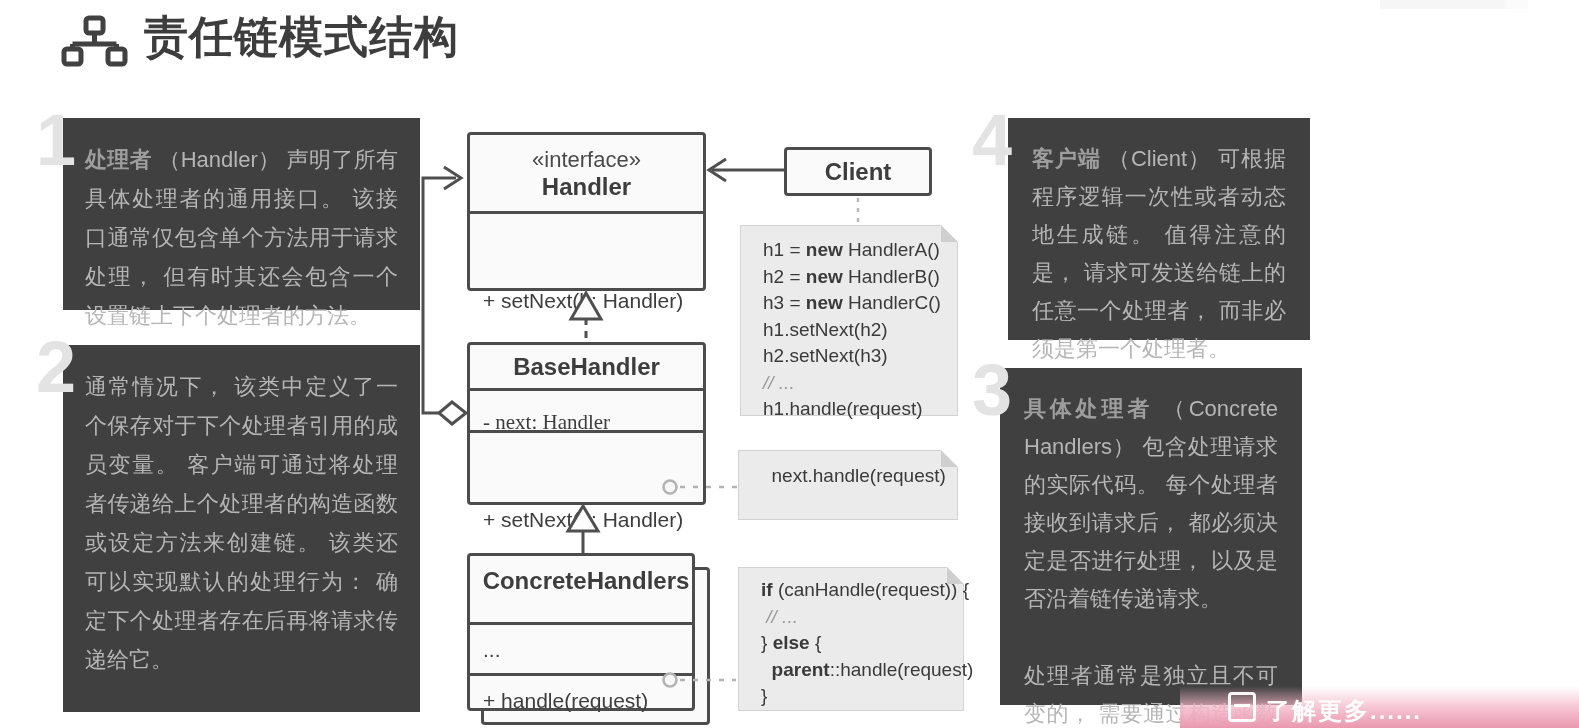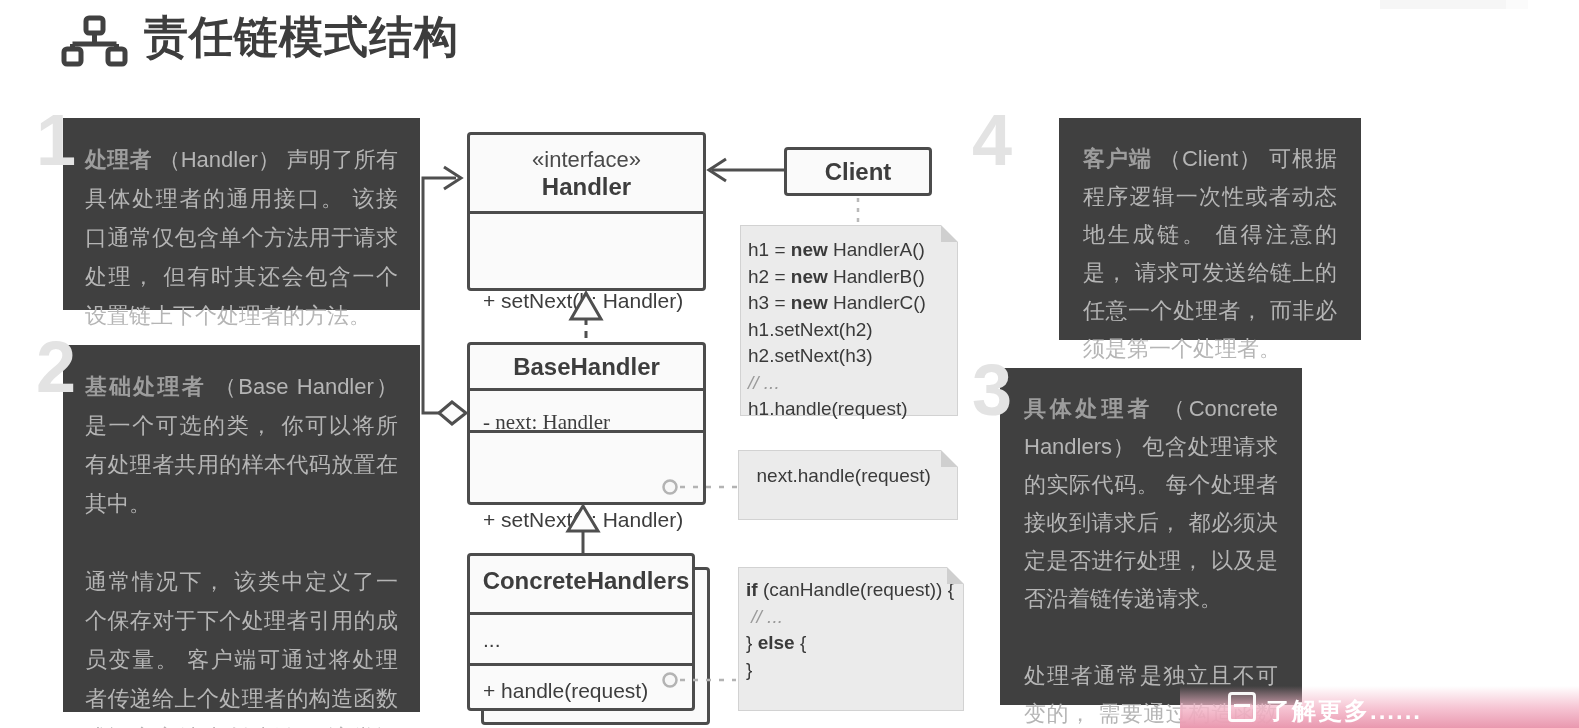--- a/index.html
+++ b/index.html
@@ -16,47 +16,47 @@
 
   
   .step-num{position:absolute;font-size:72px;font-weight:700;color:#e3e3e3;line-height:1;z-index:3;}
   .step-panel{position:absolute;background:#404040;box-sizing:border-box;color:#b5b5b5;
               font-size:22px;line-height:39px;text-align:justify;z-index:2;}
   .step-panel p{margin:0 0 39px 0;}
   .step-panel p:last-child{margin-bottom:0;}
   .term{font-weight:700;color:#9d9d9d;}
   .sp1{left:63px;top:118px;width:357px;height:192px;padding:22px 22px 0 22px;}
   .sp2{left:63px;top:345px;width:357px;height:367px;padding:22px 22px 0 22px;}
-  .sp4{left:1059px;top:118px;width:302px;height:222px;padding:22px 24px 0 24px;line-height:38px;}
+  .sp4{left:1008px;top:118px;width:302px;height:222px;padding:22px 24px 0 24px;line-height:38px;}
   .sp3{left:1000px;top:368px;width:302px;height:337px;padding:22px 24px 0 24px;line-height:38px;}
 
   
   .uml{position:absolute;background:#fafafa;border:3px solid #4c4c4c;border-radius:4px;
        box-sizing:border-box;z-index:2;color:#3d3d3d;}
   .cmp{box-sizing:border-box;}
   .cmp + .cmp{border-top:3px solid #4c4c4c;}
   .uml-title{font-weight:700;font-size:24px;text-align:center;}
   .stereotype{font-weight:400;font-size:22px;color:#4a4a4a;}
   .members{font-size:21px;padding:9px 0 0 13px;line-height:31px;white-space:pre;}
   .b-handler{left:467px;top:132px;width:239px;height:159px;}
   .b-handler .c1{height:76px;padding-top:12px;}
   .b-base{left:467px;top:342px;width:239px;height:163px;}
   .b-base .c1{height:43px;line-height:43px;}
   .b-base .c2{height:42px;}
   .b-base .c2 .members{padding-top:16px;font-family:Liberation Serif, serif;}
   .italic{}
   .b-concrete{left:467px;top:553px;width:228px;height:158px;z-index:2;}
-  .b-concrete .c1{height:56px;line-height:50px;padding-left:10px;}
+  .b-concrete .c1{height:66px;line-height:50px;padding-left:10px;}
   .b-concrete .c2{height:51px;}
   .b-concrete-back{left:481px;top:567px;width:229px;height:158px;z-index:1;}
   .b-client{left:784px;top:147px;width:148px;height:49px;line-height:44px;text-align:center;}
 
   
   .note{position:absolute;background:#ebebeb;border:1px solid #d2d2d2;z-index:2;
-        font-size:19px;color:#3a3a3a;box-sizing:border-box;padding:11px 0 0 7px;}
+        font-size:19px;color:#3a3a3a;box-sizing:border-box;padding:11px 0 0 22px;}
   .code-line{white-space:pre;line-height:26.5px;}
   .cb{font-weight:700;}
   .cmt{color:#9a9a9a;font-style:italic;}
   .fold{position:absolute;top:-1px;right:-1px;width:0;height:0;
         border-top:17px solid #fff;border-left:17px solid #cfcfcf;}
   .n1{left:740px;top:225px;width:218px;height:191px;}
   .n2{left:738px;top:450px;width:220px;height:70px;padding-top:12px;}
   .n3{left:738px;top:567px;width:226px;height:144px;padding-top:9px;}
 
   
@@ -93,22 +93,20 @@
   <div class="strip2"></div>
 
   <div class="step-num" style="left:36px;top:104px;">1</div>
   <div class="step-panel sp1">
     <p><span class="term">处理者</span>
        <span>（Handler） 声明了所有具体处理者的通用接口。 该接口通常仅包含单个方法用于请求处理， 但有时其还会包含一个设置链上下个处理者的方法。</span></p>
   </div>
 
   <div class="step-num" style="left:36px;top:331px;">2</div>
   <div class="step-panel sp2">
-    <p><span class="term">基础处理者</span>
-       <span>（Base Handler） 是一个可选的类， 你可以将所有处理者共用的样本代码放置在其中。</span></p>
     <p>通常情况下， 该类中定义了一个保存对于下个处理者引用的成员变量。 客户端可通过将处理者传递给上个处理者的构造函数或设定方法来创建链。 该类还可以实现默认的处理行为： 确定下个处理者存在后再将请求传递给它。</p>
   </div>
 
   <div class="step-num" style="left:972px;top:104px;">4</div>
   <div class="step-panel sp4">
     <p><span class="term">客户端</span>
        <span>（Client） 可根据程序逻辑一次性或者动态地生成链。 值得注意的是， 请求可发送给链上的任意一个处理者， 而非必须是第一个处理者。</span></p>
   </div>
 
   <div class="step-num" style="left:972px;top:354px;">3</div>
@@ -171,20 +169,21 @@
     </div>
   <div class="note n2">
     <div class="fold"></div>
       <div class="code-line"><span>  next.handle(request)</span></div>
     </div>
   <div class="note n3">
     <div class="fold"></div>
   <div class="code-line"><span class="cb">if</span><span> (canHandle(request)) {</span></div>
       <div class="code-line"><span> </span><span class="cmt">// ...</span></div>
       <div class="code-line"><span>} </span><span class="cb">else</span><span> {</span></div>
+      <div class="code-line"><span>  </span><span class="cb">parent</span><span>::handle(request)</span></div>
       <div class="code-line"><span>}</span></div>
     </div>
 
   <svg class="connectors" width="1579" height="728" viewBox="0 0 1579 728">
 
     <g stroke="#4f4f4f" stroke-width="3" fill="none">
       <path d="M784 170 H712"></path>
       <path d="M726 159 L709 170 L726 181"></path>
     </g>
 

